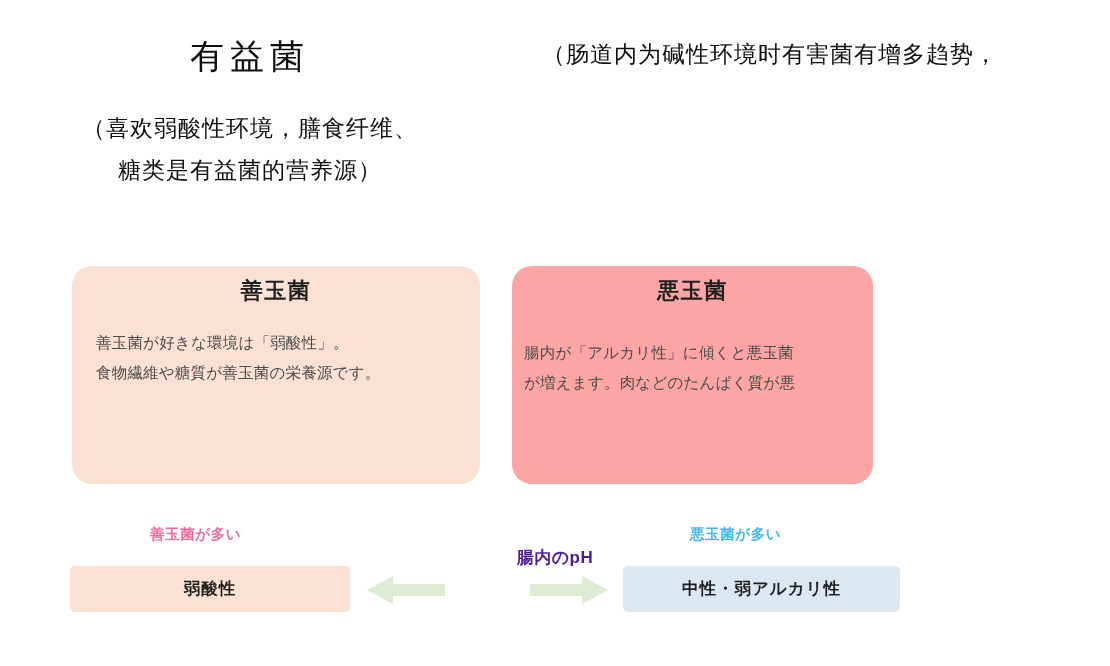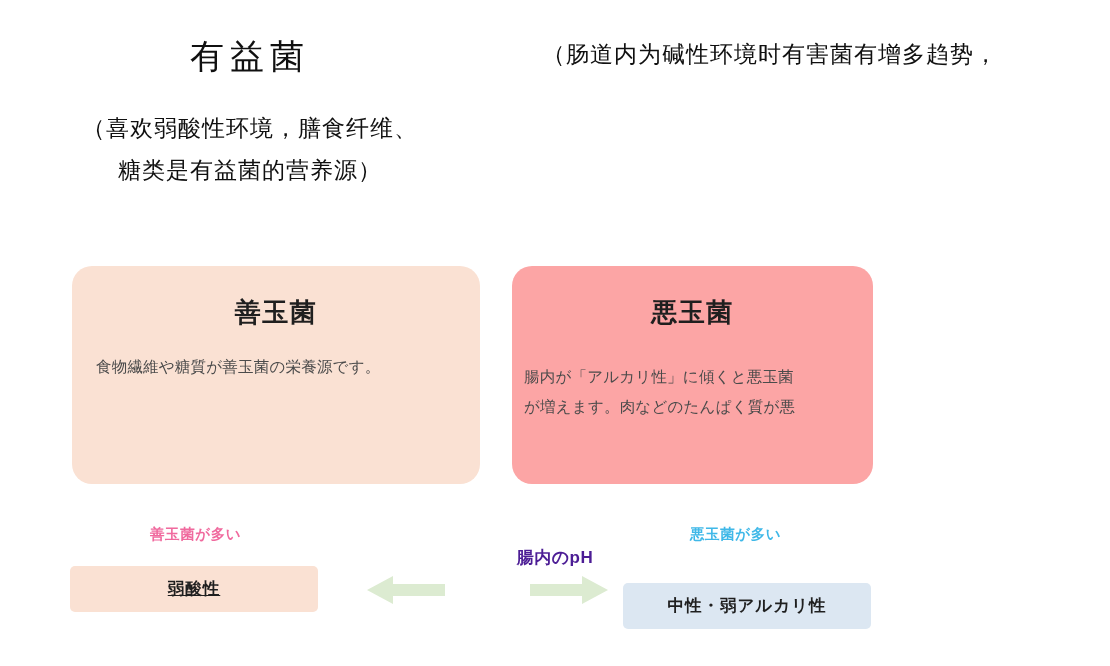--- a/index.html
+++ b/index.html
@@ -67,25 +67,25 @@
     top: 0;
     height: 218px;
     border-radius: 20px;
     box-sizing: border-box;
   }
   .card-pink { left: 72px;  width: 408px; background: #FAE1D3; }
   .card-blue { left: 512px; width: 361px; background: #fca5a5; }
 
   .card-title {
     text-align: center;
-    font-size: 26px;
+    font-size: 22px;
     font-weight: bold;
     letter-spacing: 1.5px;
     color: #1f1f1f;
-    padding-top: 29px;
+    padding-top: 10px;
     font-family: Liberation Serif, serif;
   }
   .card-body {
     margin-top: 22px;
     font-size: 15.5px;
     line-height: 30px;
     color: #4b4b4b;
     letter-spacing: 0.2px;
   }
   .card-pink .card-body { padding: 0 24px; }
@@ -112,22 +112,22 @@
     border-radius: 5px;
     display: flex;
     align-items: center;
     justify-content: center;
     font-size: 16.5px;
     font-weight: bold;
     letter-spacing: 1px;
     color: #1f1f1f;
     box-sizing: border-box;
   }
-  .ph-bar-acid { left: 70px;  width: 248px; background: #FAE1D3; text-decoration: underline; }
-  .ph-bar-alk  { left: 623px; width: 248px; background: #DCE7F2; margin-top: 17px; }
+  .ph-bar-acid { left: 70px;  width: 280px; background: #FAE1D3; }
+  .ph-bar-alk  { left: 623px; width: 277px; background: #DCE7F2; }
 
   .ph-center-label {
     position: absolute;
     left: 0; right: 0;
     top: 41px;
     text-align: center;
     font-size: 17px;
     font-weight: bold;
     letter-spacing: 0.5px;
     color: #4c1d95;
@@ -164,20 +164,21 @@
       </div>
     </div>
 
   </div>
 
   <div class="cards">
 
     <div class="card card-pink">
       <div class="card-title">善玉菌</div>
       <div class="card-body">
+        <span class="ln">善玉菌が好きな環境は「弱酸性」。</span>
         <span class="ln">食物繊維や糖質が善玉菌の栄養源です。</span>
       </div>
     </div>
 
     <div class="card card-blue">
       <div class="card-title">悪玉菌</div>
       <div class="card-body">
         <span class="ln">腸内が「アルカリ性」に傾くと悪玉菌</span>
         <span class="ln">が増えます。肉などのたんぱく質が悪</span>
       </div>

